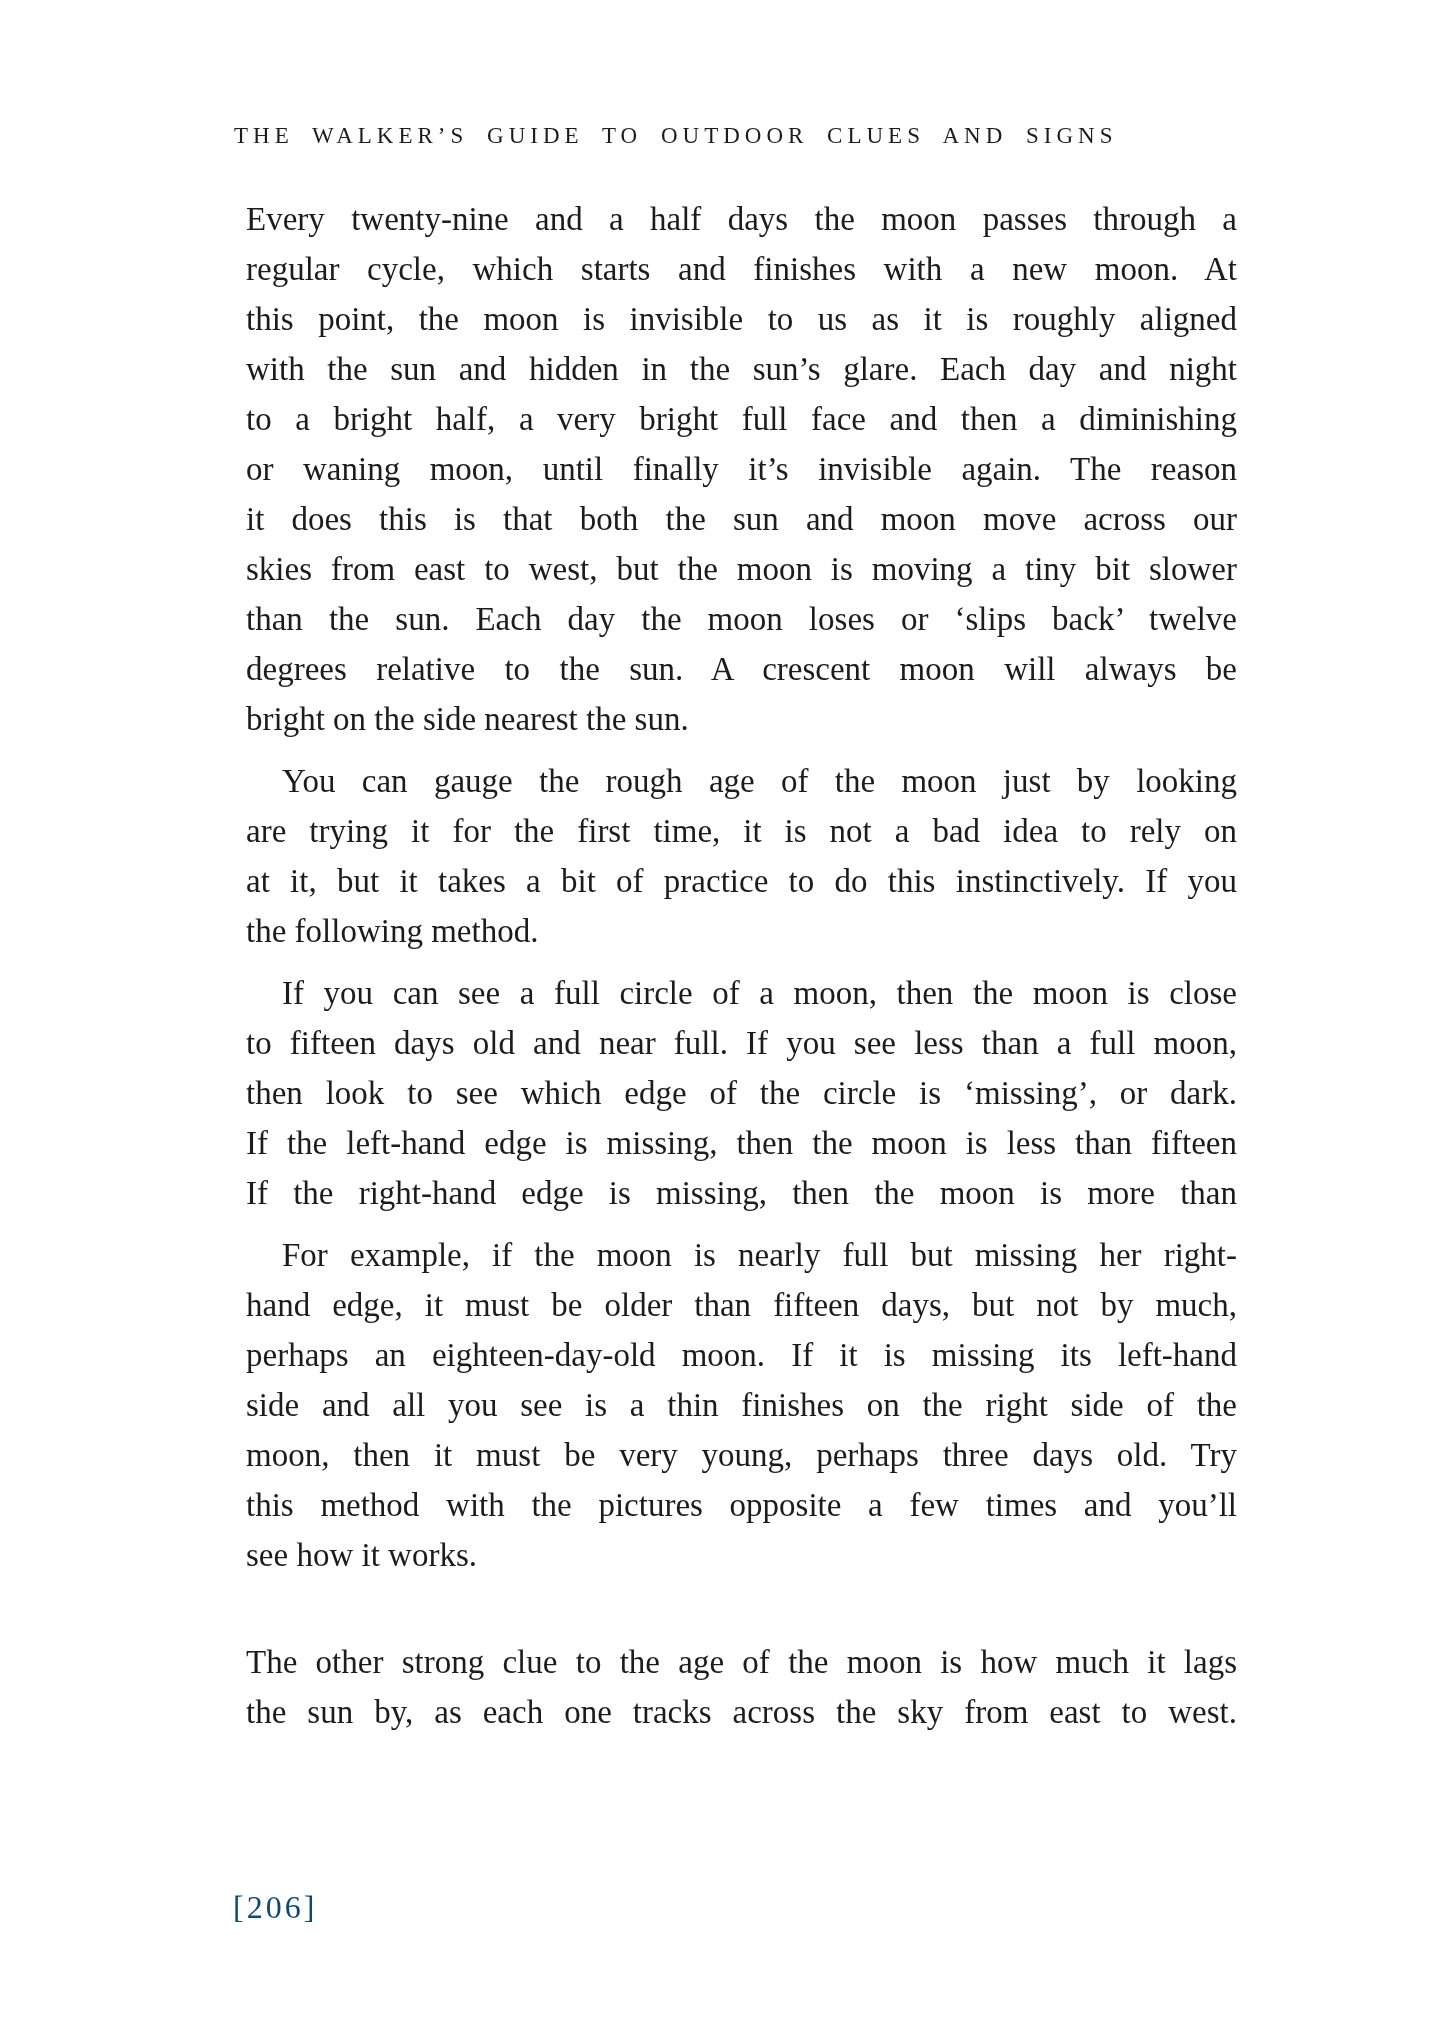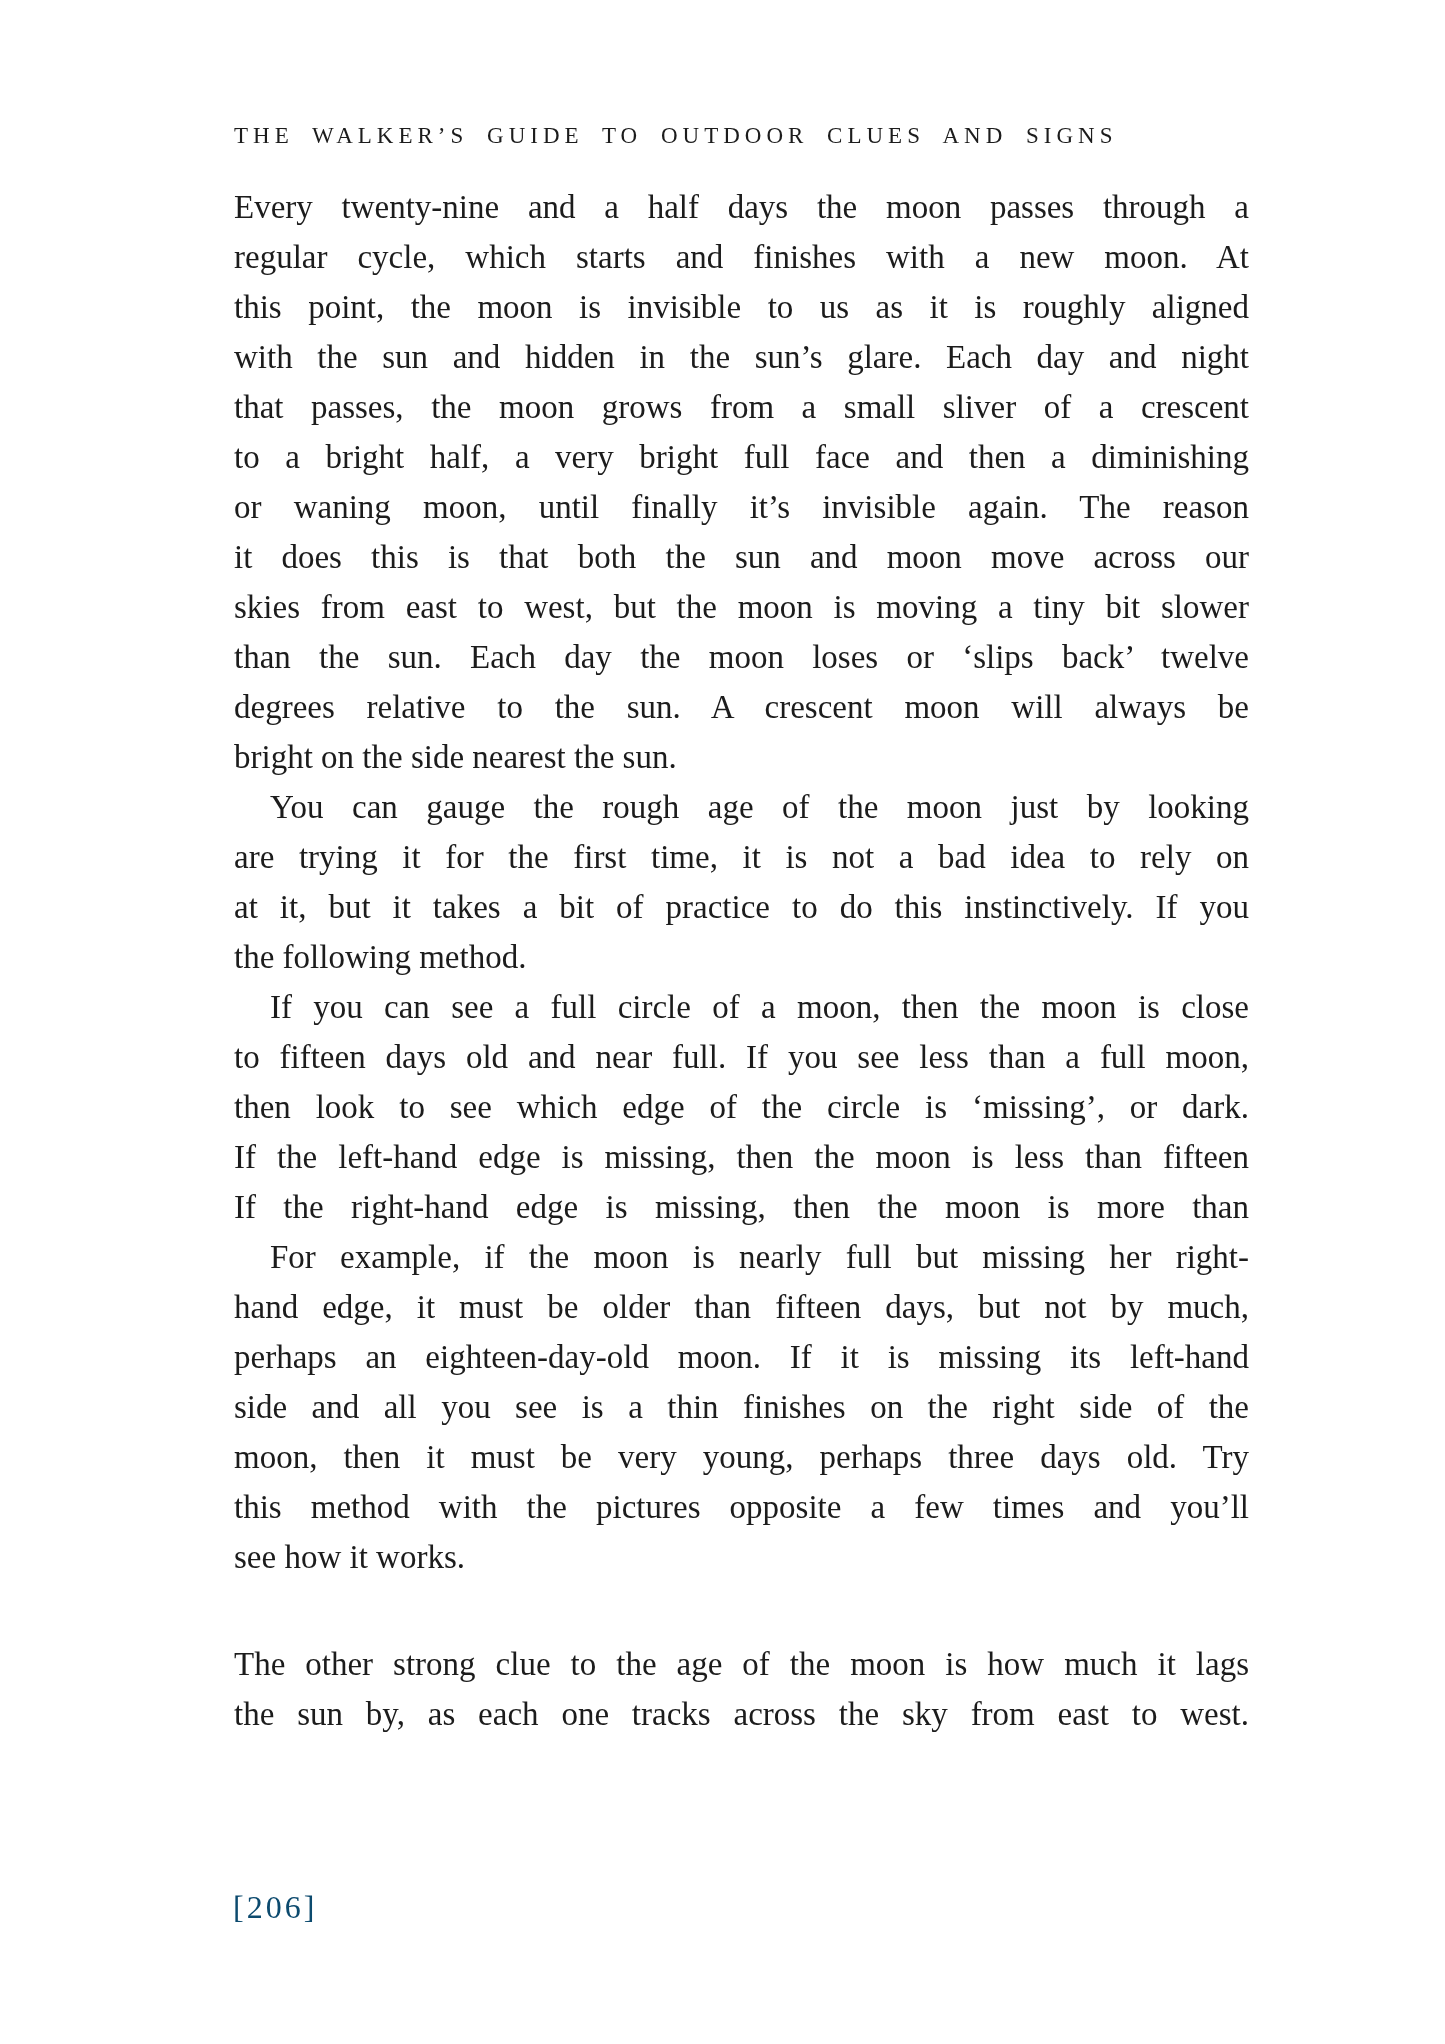--- a/index.html
+++ b/index.html
@@ -29,21 +29,21 @@
   }
   .body-text {
     position: absolute;
     left: 234px;
     top: 182px;
     width: 1015px;
     font-size: 33px;
     line-height: 50px;
     color: #1c1c1c;
   }
-  .para { margin: 0; padding: 0; }
+  .para { margin: 12px; padding: 0; }
   .para.gap-before { margin-top: 57px; }
   .line {
     height: 50px;
     text-align: justify;
     text-align-last: justify;
     text-justify: inter-word;
     white-space: nowrap;
     overflow: visible;
   }
   .line.ragged {
@@ -67,21 +67,20 @@
 
 <div id="page" style="background: rgb(255, 255, 255); color: rgb(28, 28, 28);">
   <div class="running-header">THE WALKER’S GUIDE TO OUTDOOR CLUES AND SIGNS</div>
 
   <div class="body-text">
       <div class="para">
         <div class="line">Every twenty-nine and a half days the moon passes through a</div>
         <div class="line">regular cycle, which starts and finishes with a new moon. At</div>
         <div class="line">this point, the moon is invisible to us as it is roughly aligned</div>
         <div class="line">with the sun and hidden in the sun’s glare. Each day and night</div>
-        <div class="line">that passes, the moon grows from a small sliver of a crescent</div>
         <div class="line">to a bright half, a very bright full face and then a diminishing</div>
         <div class="line">or waning moon, until finally it’s invisible again. The reason</div>
         <div class="line">it does this is that both the sun and moon move across our</div>
         <div class="line">skies from east to west, but the moon is moving a tiny bit slower</div>
         <div class="line">than the sun. Each day the moon loses or ‘slips back’ twelve</div>
         <div class="line">degrees relative to the sun. A crescent moon will always be</div>
         <div class="line ragged">bright on the side nearest the sun.</div>
       </div>
       <div class="para indented">
         <div class="line">You can gauge the rough age of the moon just by looking</div>

